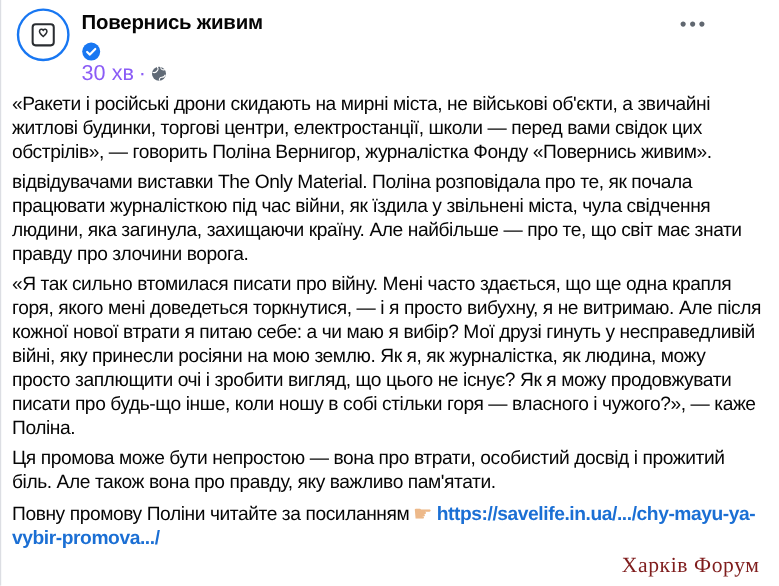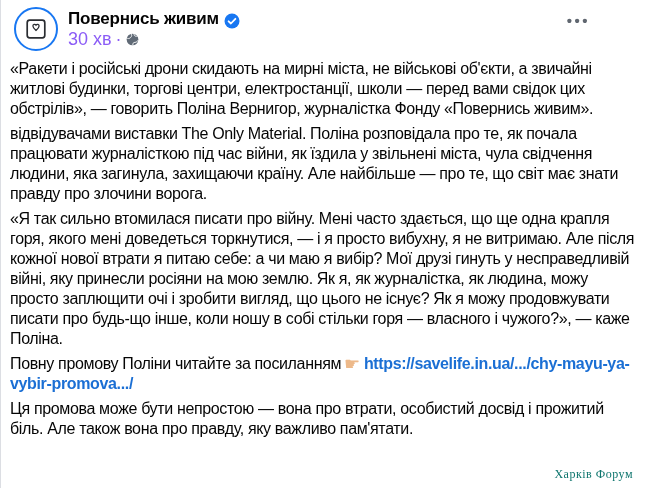--- a/index.html
+++ b/index.html
@@ -27,21 +27,21 @@
   .avatar{
     width:44px;height:44px;border-radius:50%;
     border:2.5px solid #1877F2;
     background:#ffffff;
     box-sizing:border-box;
     display:flex;align-items:center;justify-content:center;
     flex:0 0 auto;
     cursor:pointer;
   }
   .header-text{margin-left:10px;padding-top:1px;}
-  .name-row{display:flex;align-items:flex-end;gap:5px;}
+  .name-row{display:flex;align-items:flex-start;gap:5px;flex-direction:column;}
   .page-name{
     font-weight:700;font-size:17px;line-height:21px;color:#050505;
     letter-spacing:-0.2px;cursor:pointer;
   }
   .verified{flex:0 0 auto;margin-top:1px;}
   .meta-row{
     display:flex;align-items:center;gap:4px;
     font-size:18px;color:#8b5cf6;line-height:17px;margin-top:2px;
   }
   .more-options{
@@ -70,21 +70,21 @@
   .post-link{
     color:#1B6FD4;
     font-weight:700;
     text-decoration:none;
     cursor:pointer;
   }
   
   .watermark{
     position:absolute;right:16px;bottom:6px;
     font-family:"Liberation Serif","DejaVu Serif",serif;
-    font-size:12px;color:#0f766e;letter-spacing:0.5px;
+    font-size:18px;color:#7f1d1d;letter-spacing:0.5px;
   }
 </style>
 </head>
 <body>
 
 <div class="post-card">
 
   <div class="header">
     <div class="avatar">
       <svg width="24" height="24" viewBox="0 0 24 24">
@@ -130,25 +130,25 @@
     <div class="para">
       <div class="line">«Я так сильно втомилася писати про війну. Мені часто здається, що ще одна крапля</div>
       <div class="line">горя, якого мені доведеться торкнутися, — і я просто вибухну, я не витримаю. Але після</div>
       <div class="line">кожної нової втрати я питаю себе: а чи маю я вибір? Мої друзі гинуть у несправедливій</div>
       <div class="line">війні, яку принесли росіяни на мою землю. Як я, як журналістка, як людина, можу</div>
       <div class="line">просто заплющити очі і зробити вигляд, що цього не існує? Як я можу продовжувати</div>
       <div class="line">писати про будь-що інше, коли ношу в собі стільки горя — власного і чужого?», — каже</div>
       <div class="line">Поліна.</div>
     </div>
 
-    <div class="para cta">
-      <span>Повну промову Поліни читайте за посиланням</span><span class="finger">☛</span><a class="post-link" href="#"><span>https://savelife.in.ua/.../chy-mayu-ya-</span><br><span>vybir-promova.../</span></a>
-    </div>
-
     <div class="para">
       <div class="line">Ця промова може бути непростою — вона про втрати, особистий досвід і прожитий</div>
       <div class="line">біль. Але також вона про правду, яку важливо пам'ятати.</div>
+    </div>
+
+    <div class="para cta">
+      <span>Повну промову Поліни читайте за посиланням</span><span class="finger">☛</span><a class="post-link" href="#"><span>https://savelife.in.ua/.../chy-mayu-ya-</span><br><span>vybir-promova.../</span></a>
     </div>
 
   </div>
 
   <div class="watermark">Харків Форум</div>
 </div>
 
 </body></html>

